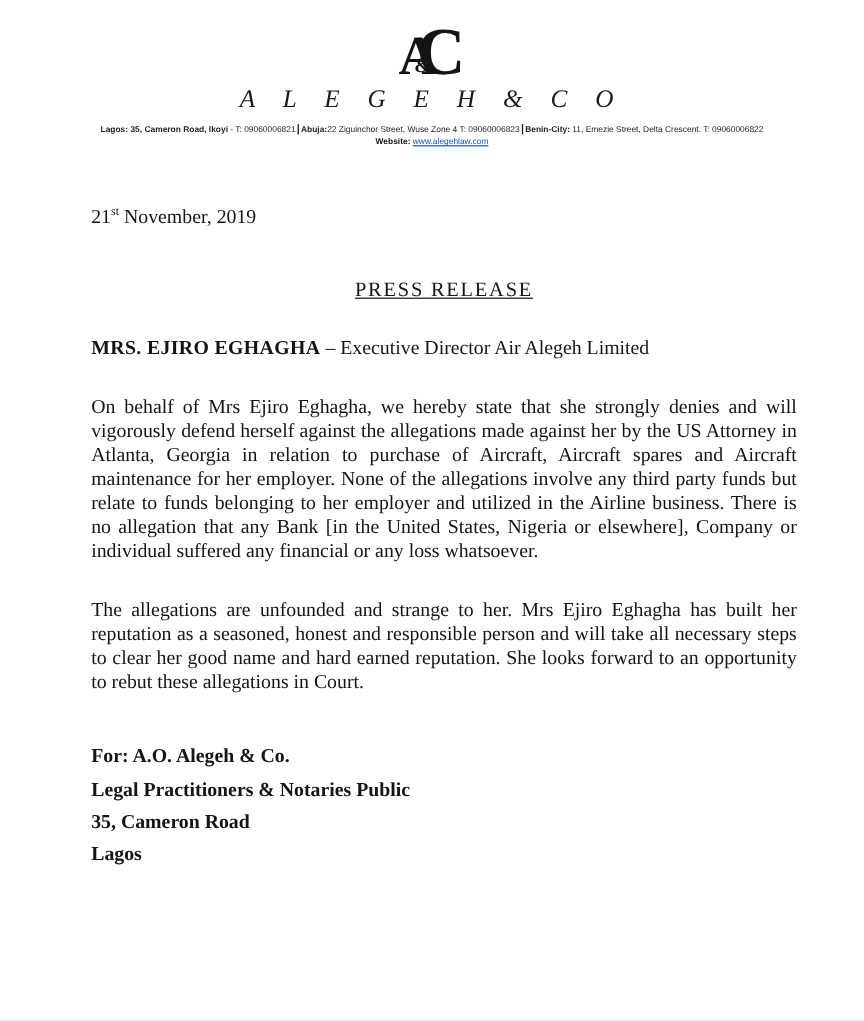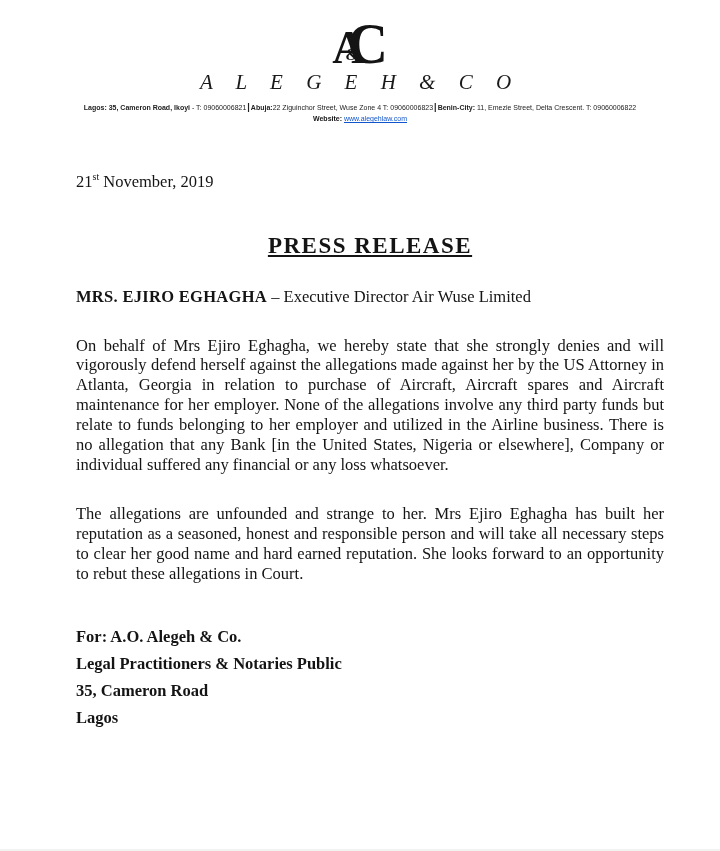--- a/index.html
+++ b/index.html
@@ -54,22 +54,22 @@
     margin-top: 3px;
   }
   .website-line .b { font-weight: bold; }
   .website-link { color: #1155cc; text-decoration: underline; cursor: pointer; }
   
   .content { padding: 0 56px 0 76px; }
   .date-line { margin-top: 49px; font-size: 16.5px; }
   .date-line sup { font-size: 10px; }
   .press-title {
     text-align: center;
-    font-weight: bold;
-    font-size: 23px;
+    font-weight: normal;
+    font-size: 17px;
     letter-spacing: 1.5px;
     text-decoration: underline;
     margin-top: 41px;
   }
   .subject-line { margin-top: 28px; font-size: 16.5px; }
   .subject-line .name { font-weight: bold; letter-spacing: .3px; }
   .para {
     margin-top: 29px;
     font-size: 16.5px;
     line-height: 1.21;
@@ -110,21 +110,21 @@
 
   <div class="content">
 
     <div class="date-line">
       <span>21</span><sup>st</sup><span> November, 2019</span>
     </div>
 
     <div class="press-title">PRESS RELEASE</div>
 
     <div class="subject-line">
-      <span class="name">MRS. EJIRO EGHAGHA</span><span> – Executive Director Air Wuse Limited</span>
+      <span class="name">MRS. EJIRO EGHAGHA</span><span> – Executive Director Air Alegeh Limited</span>
     </div>
 
     <div class="para">On behalf of Mrs Ejiro Eghagha, we hereby state that she strongly denies and will vigorously defend herself against the allegations made against her by the US Attorney in Atlanta, Georgia in relation to purchase of Aircraft, Aircraft spares and Aircraft maintenance for her employer. None of the allegations involve any third party funds but relate to funds belonging to her employer and utilized in the Airline business. There is no allegation that any Bank [in the United States, Nigeria or elsewhere], Company or individual suffered any financial or any loss whatsoever.</div>
     <div class="para">The allegations are unfounded and strange to her. Mrs Ejiro Eghagha has built her reputation as a seasoned, honest and responsible person and will take all necessary steps to clear her good name and hard earned reputation. She looks forward to an opportunity to rebut these allegations in Court.</div>
 
     <div class="signature">
       <div class="sig-line">For: A.O. Alegeh &amp; Co.</div>
       <div class="sig-line">Legal Practitioners &amp; Notaries Public</div>
       <div class="sig-line">35, Cameron Road</div>
       <div class="sig-line">Lagos</div>

